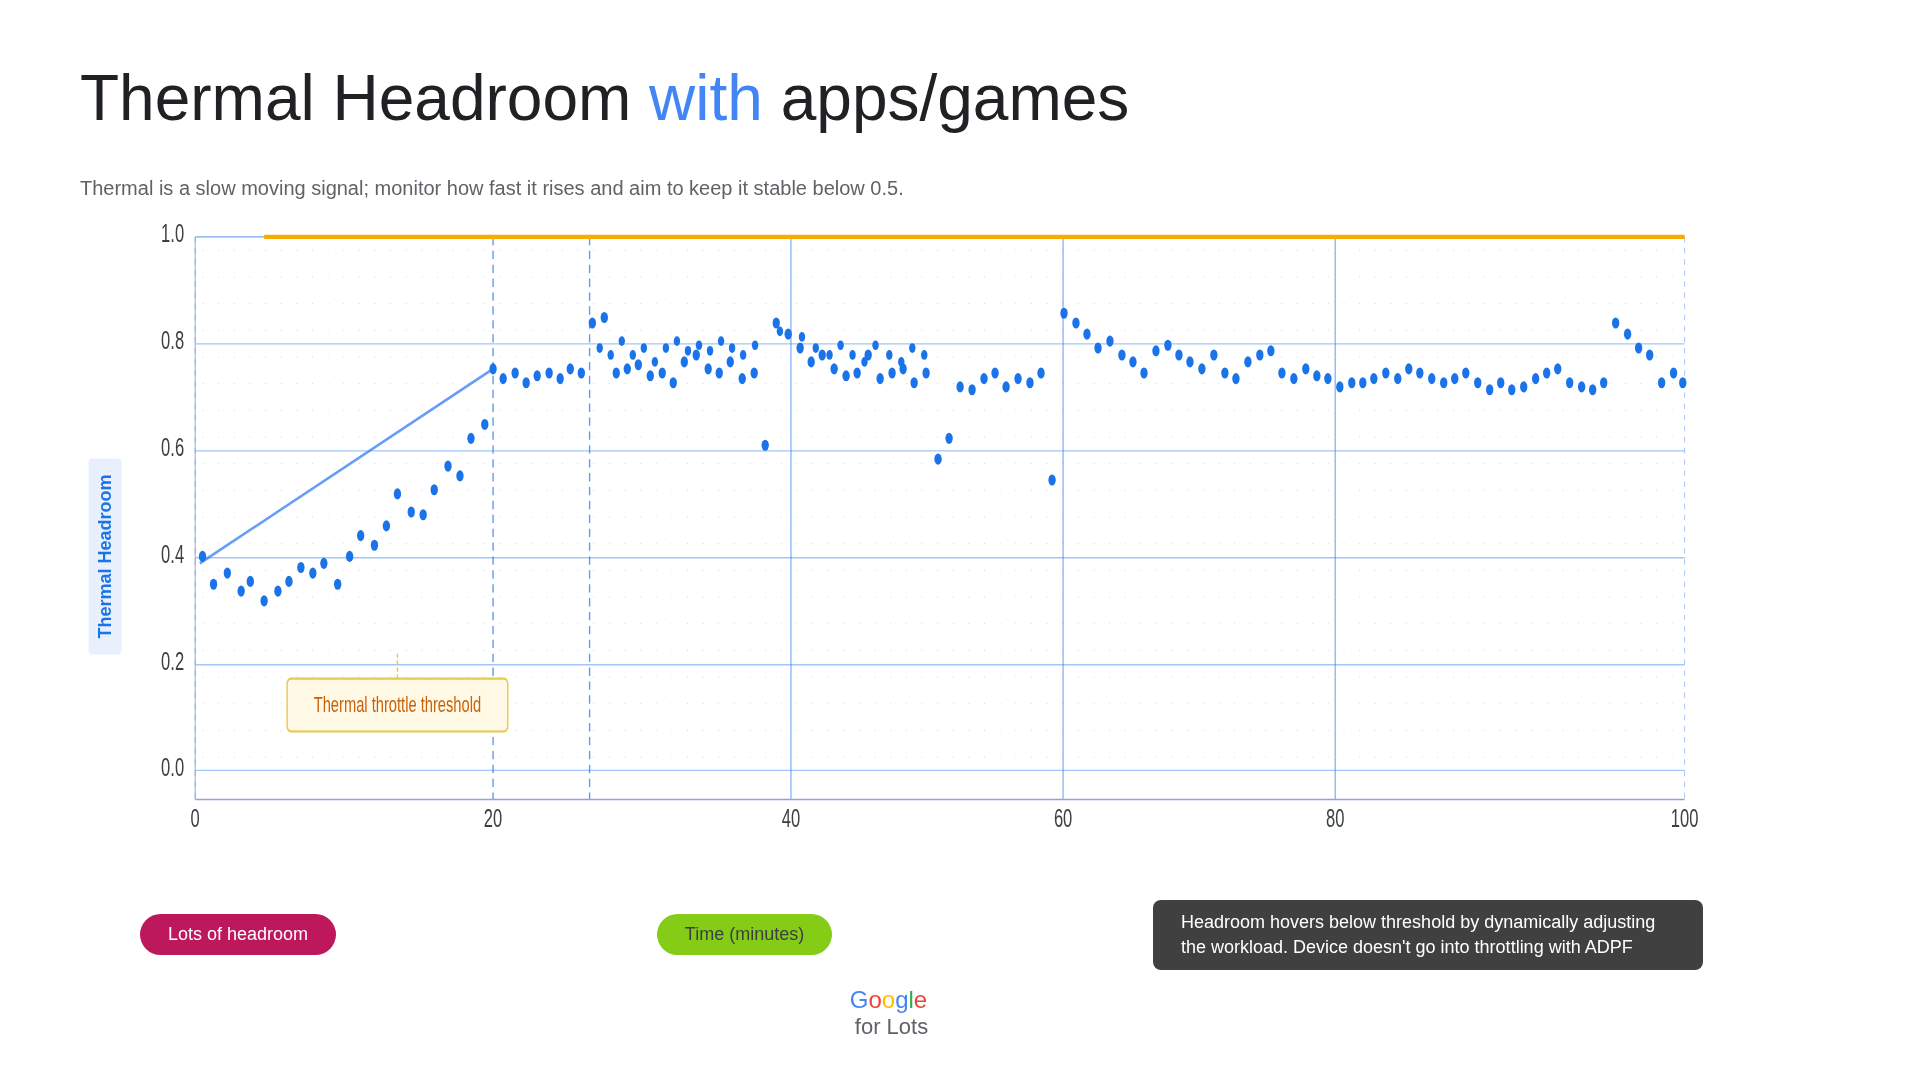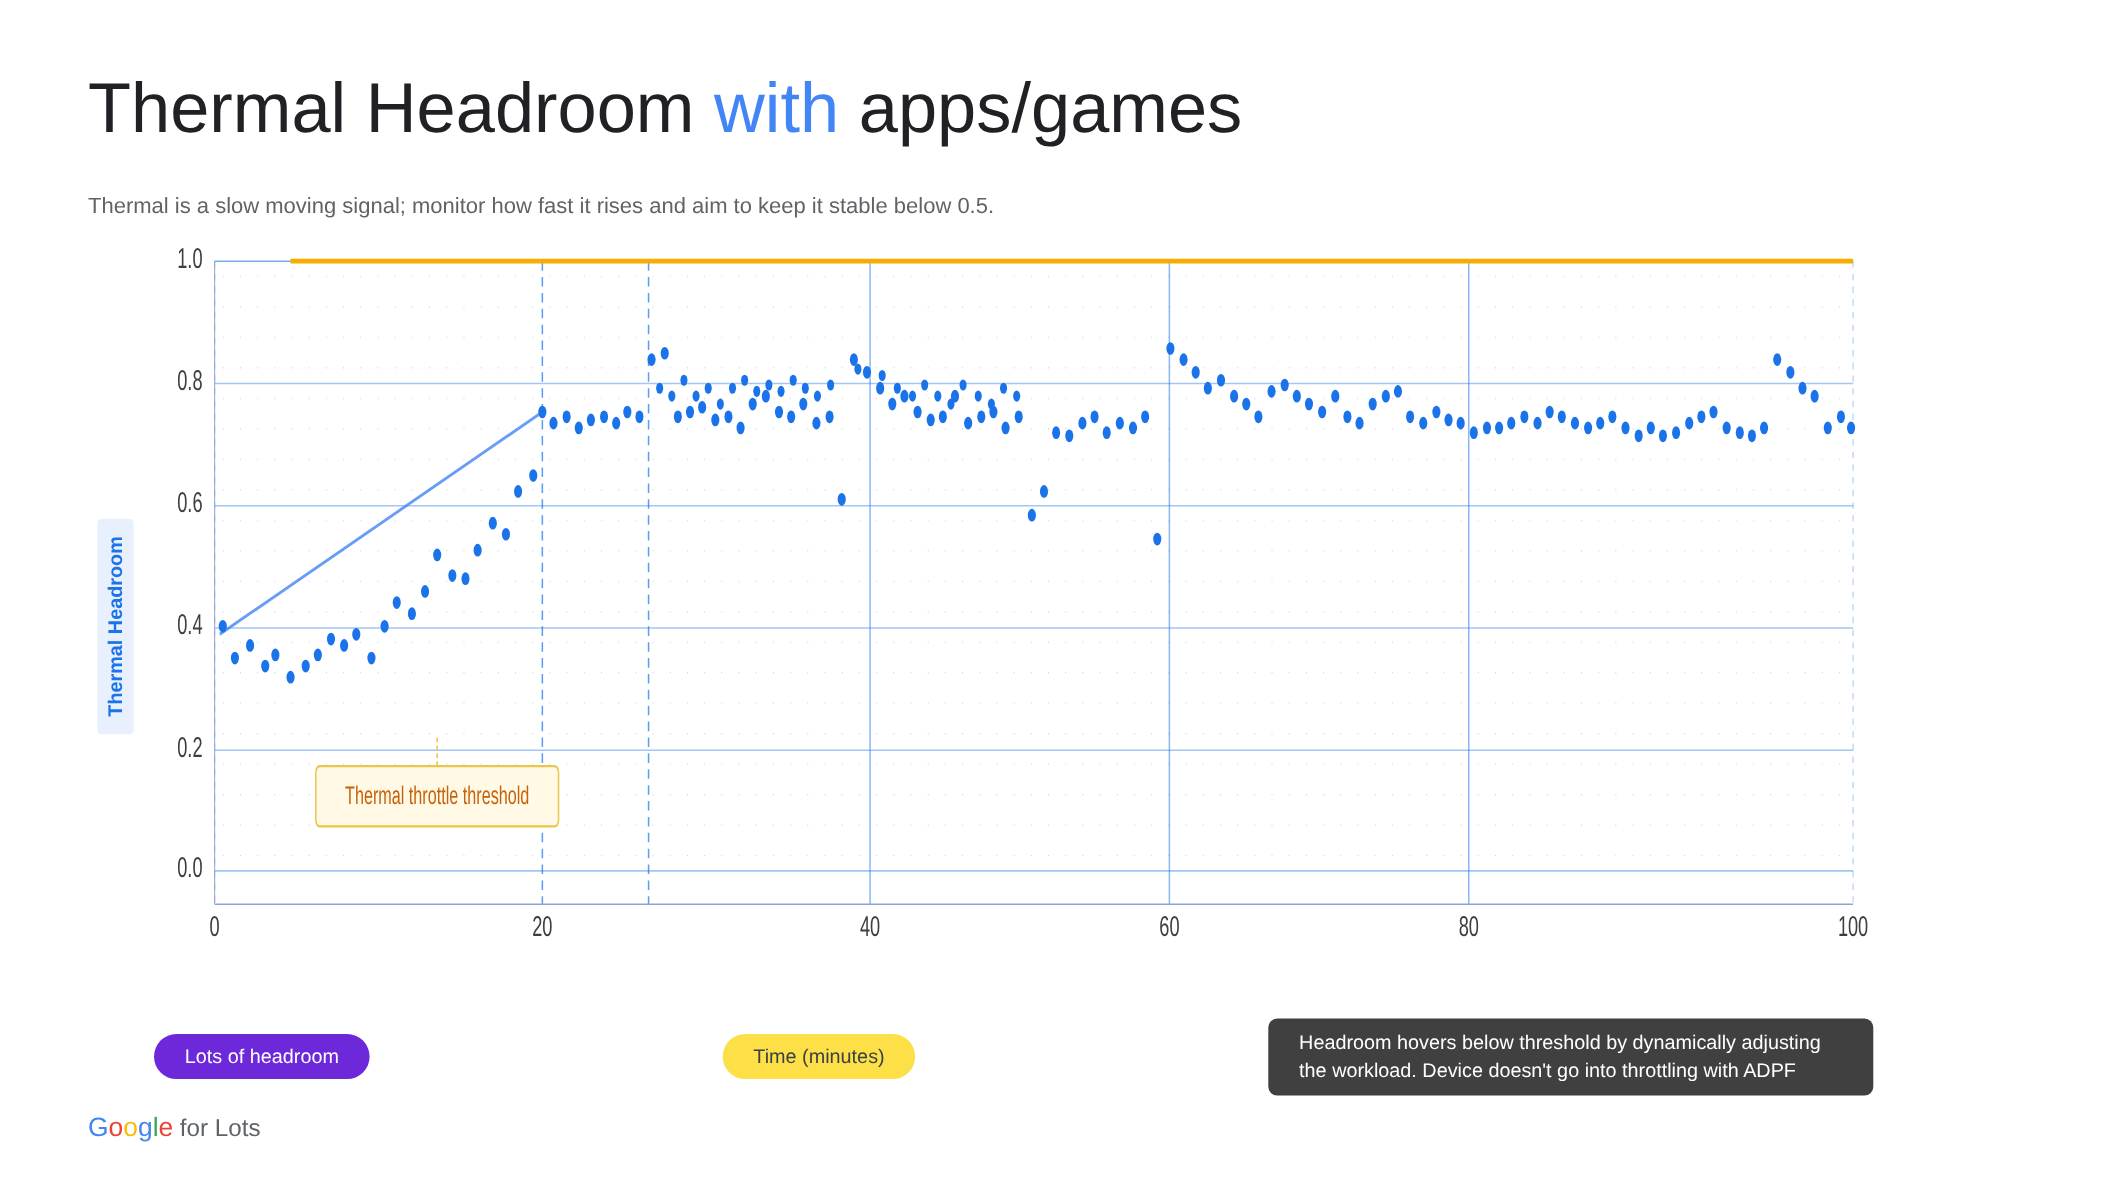--- a/index.html
+++ b/index.html
@@ -91,30 +91,30 @@
 
     .bottom-labels {
       display: flex;
       align-items: center;
       margin-top: 10px;
       margin-left: 60px;
       gap: 20px;
     }
 
     .label-pill-blue {
-      background: #6d28d9;
+      background: #be185d;
       color: #fff;
       padding: 10px 28px;
       border-radius: 24px;
       font-size: 18px;
       font-weight: 500;
     }
 
     .label-pill-light {
-      background: #fde047;
+      background: #84cc16;
       color: #3c4043;
       padding: 10px 28px;
       border-radius: 24px;
       font-size: 18px;
       font-weight: 500;
     }
 
     .label-pill-dark-blue {
       background: #404040;
       color: #fff;
@@ -124,20 +124,21 @@
       font-weight: 400;
       max-width: 550px;
       line-height: 1.4;
     }
 
     .google-logo {
       display: flex;
       align-items: center;
       margin-top: 16px;
       font-size: 22px;
+      flex-direction: column;
     }
 
     .google-text {
       font-size: 24px;
       font-weight: 500;
       margin-right: 6px;
     }
 
     .g-blue { color: #4285f4; }
     .g-red { color: #ea4335; }

